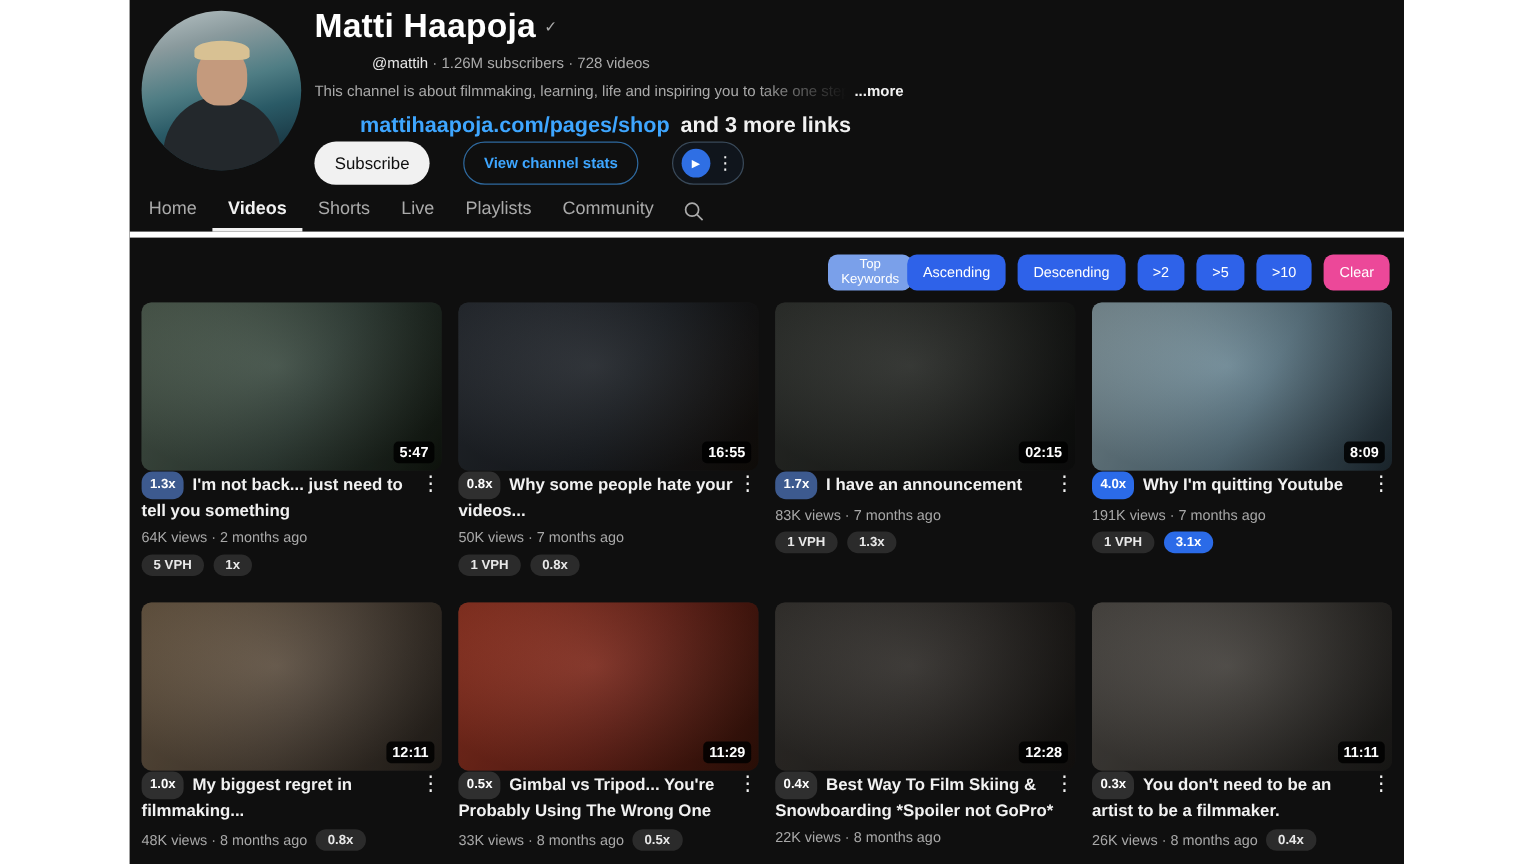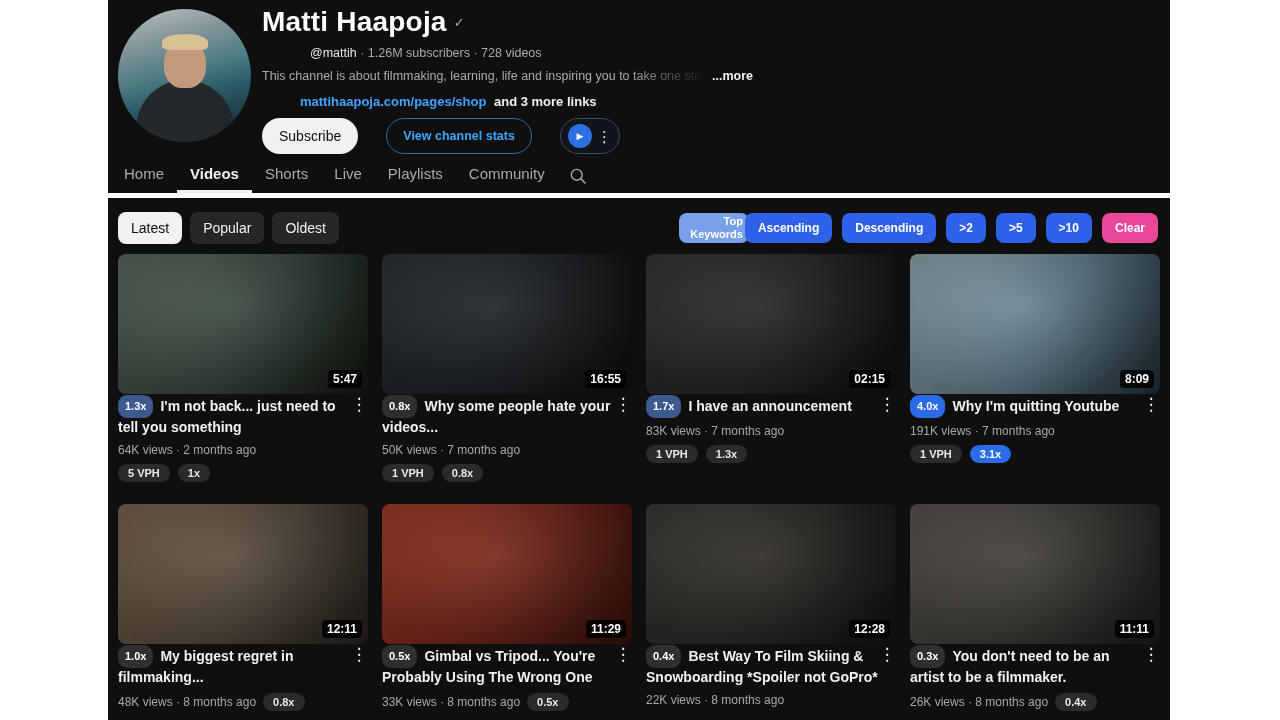--- a/index.html
+++ b/index.html
@@ -23,21 +23,21 @@
     color:#ffffff; letter-spacing:.2px; }
   .verified { font-size:13px; color:#aaaaaa; margin-left:7px; vertical-align:4px; }
   .ch-meta { position:absolute; left:154px; top:46px; font-size:12.5px; color:#aaaaaa;margin-left:48px; }
   .ch-meta .handle { color:#e8e8e8; }
   .ch-desc { position:absolute; left:154px; top:69px; font-size:12.5px; color:#aaaaaa;
     width:510px; white-space:nowrap; }
   .ch-desc .trunc { display:inline-block; max-width:448px; overflow:hidden; vertical-align:bottom;
     -webkit-mask-image:linear-gradient(to right,#000 82%,transparent 99%);
     mask-image:linear-gradient(to right,#000 82%,transparent 99%); }
   .ch-desc .more { color:#f1f1f1; font-weight:700; margin-left:2px; cursor:pointer; }
-  .ch-links { position:absolute; left:154px; top:94px; font-size:13px; font-weight:700;padding-left:38px; }
+  .ch-links { position:absolute; left:154px; top:94px; font-size:18px; font-weight:700;padding-left:38px; }
   .ch-links .link { color:#3ea6ff; cursor:pointer; }
   .ch-links .extra { color:#f1f1f1; margin-left:4px; }
   .ch-buttons { position:absolute; left:154px; top:118px; display:flex; gap:28px; align-items:center; }
   .btn-subscribe { height:36px; padding:0 17px; border:none; border-radius:18px;
     background:#f1f1f1; color:#0f0f0f; font-size:14px; font-weight:500; cursor:pointer;
     font-family:inherit; }
   .btn-stats { height:36px; padding:0 16px; border-radius:18px; background:transparent;
     border:1px solid #2f6aa0; color:#3ea6ff; font-size:12.5px; font-weight:700; cursor:pointer;
     font-family:inherit; }
   .btn-ext { height:36px; padding:0 7px; border-radius:18px; background:#10151c;
@@ -56,22 +56,22 @@
 
   
   .filter-row { display:flex; align-items:center; padding:14px 12px 0 10px; }
   .sort-chips { display:flex; gap:8px; }
   .schip { height:32px; padding:0 13px; border:none; border-radius:8px; background:#272727;
     color:#f1f1f1; font-size:14px; font-weight:500; cursor:pointer; font-family:inherit; }
   .schip.active { background:#f1f1f1; color:#0f0f0f; }
   .spacer { flex:1; }
   .filter-buttons { display:flex; gap:10px; align-items:center; }
   .fbtn { height:30px; padding:0 13px; border:none; border-radius:8px; color:#ffffff;
-    font-size:12px; font-weight:700; cursor:pointer; font-family:inherit;
-    display:inline-flex; align-items:center; justify-content:center; text-align:right; }
+    font-size:12px; font-weight:400; cursor:pointer; font-family:inherit;
+    display:inline-flex; align-items:center; justify-content:center; text-align:center; }
   .fbtn.blue { background:#2e62e9; position:relative; z-index:1; }
   .fbtn.lightblue { background:#7aa0ea; font-size:11px; line-height:1.15; width:70px;
     padding:0 6px; margin-right:-14px; z-index:0; }
   .fbtn.red { background:#ec4899; }
 
   
   .grid { display:grid; grid-template-columns:repeat(4,250px); gap:22px 14px;
     padding:10px 10px 0; }
   .card { width:250px; cursor:pointer; }
   .thumb { position:relative; width:250px; height:140px; border-radius:8px; overflow:hidden; }
@@ -141,25 +141,20 @@
       </div>
     <span class="tab-search">
       <svg width="20" height="20" viewBox="0 0 24 24">
         <circle cx="10.5" cy="10.5" r="6.5" fill="none" stroke="#aaaaaa" stroke-width="1.7"></circle>
         <line x1="15.4" y1="15.4" x2="21" y2="21" stroke="#aaaaaa" stroke-width="1.7"></line>
       </svg>
     </span>
   </div>
 
   <div class="filter-row">
-    <div class="sort-chips">
-        <button class="schip active">Latest</button>
-        <button class="schip">Popular</button>
-        <button class="schip">Oldest</button>
-      </div>
     <div class="spacer"></div>
     <div class="filter-buttons">
         <button class="fbtn lightblue">Top Keywords</button>
         <button class="fbtn blue">Ascending</button>
         <button class="fbtn blue">Descending</button>
         <button class="fbtn blue">&gt;2</button>
         <button class="fbtn blue">&gt;5</button>
         <button class="fbtn blue">&gt;10</button>
         <button class="fbtn red">Clear</button>
       </div>

